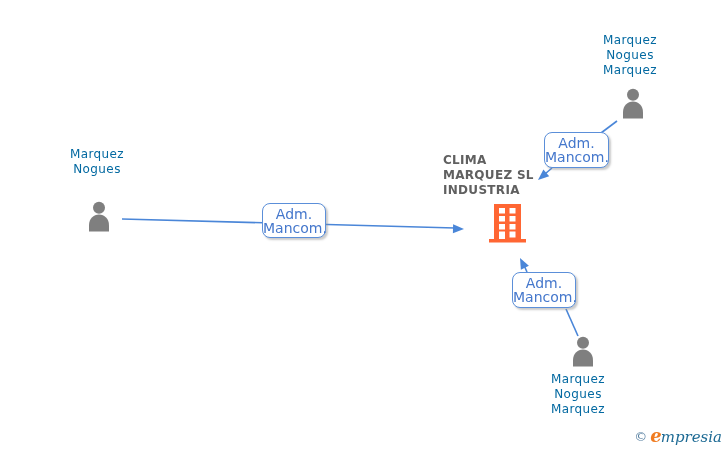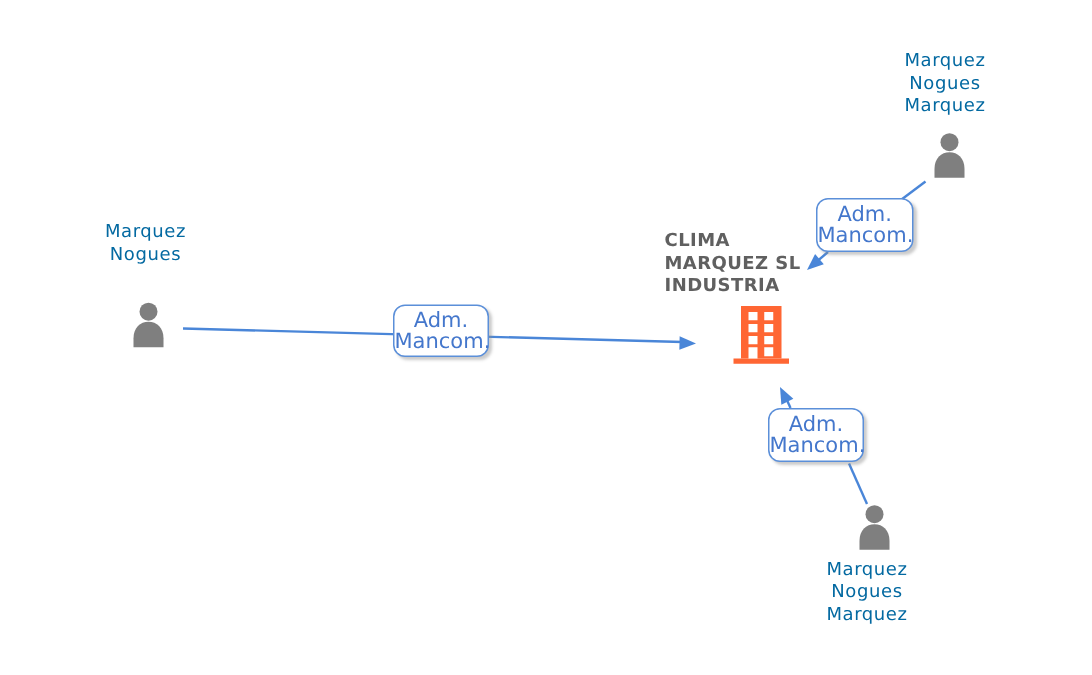--- a/index.html
+++ b/index.html
@@ -183,14 +183,17 @@
   </div>
   <div class="rel-box" style="left:544px; top:132px; width:63px; height:34px;">
     <span>Adm.</span>
     <span>Mancom.</span>
   </div>
   <div class="rel-box" style="left:512px; top:272px; width:62px; height:34px;">
     <span>Adm.</span>
     <span>Mancom.</span>
   </div>
 
+  <div id="brand">
+    <span class="copy">©</span><span class="brand-e">e</span><span class="brand-rest">mpresia</span>
+  </div>
 
 </div>
 
 </body></html>

